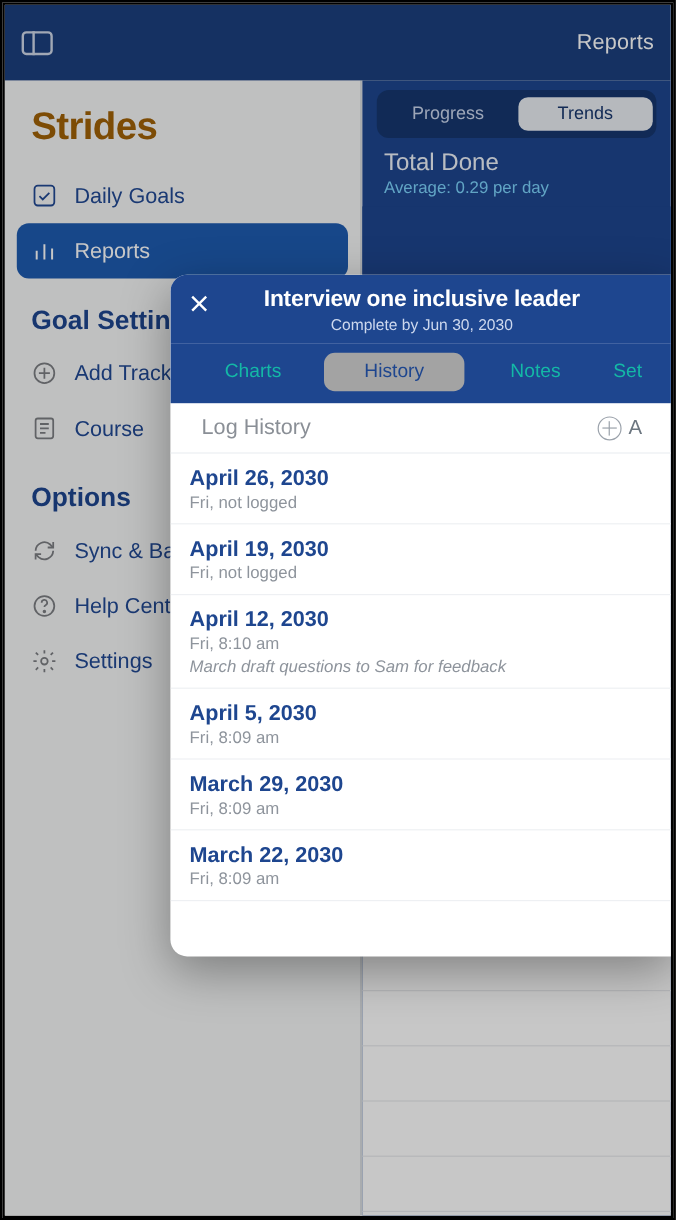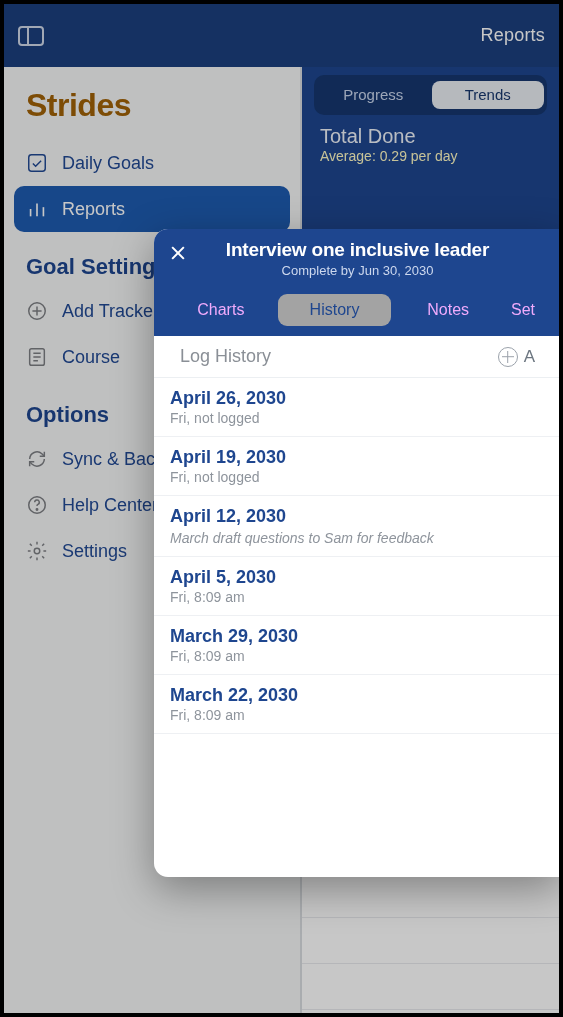--- a/index.html
+++ b/index.html
@@ -143,21 +143,21 @@
     .metric {
       padding: 0 18px 8px 18px;
     }
     .metric-title {
       font-size: 20px;
       color: #eef2f9;
       font-weight: 400;
     }
     .metric-sub {
       font-size: 14px;
-      color: #fef9c3;
+      color: #7dd3fc;
     }
     .chart-area {
       flex-grow: 1;
       background: #1e468f;
       position: relative;
     }
     .chart-area .bar-stub {
       position: absolute;
       left: 86px;
       top: 62px;
@@ -184,28 +184,27 @@
       background: rgba(0,0,0,0.22);
       pointer-events: none;
     }
 
     
     .sheet {
       position: absolute;
       left: 138px;
       right: -2px;
       top: 225px;
-      height: 648px;
+      height: 568px;
       background: #fff;
       border-radius: 14px 0 0 14px;
       overflow: hidden;
       box-shadow: 0 12px 40px rgba(0,0,0,0.35);
       display: flex;
       flex-direction: column;
-      margin-left: 12px;
     }
     .sheet-header {
       background: #1e468f;
       color: #fff;
       padding: 10px 14px 8px 14px;
       position: relative;
     }
     .sheet-close {
       position: absolute;
       left: 14px; top: 14px;
@@ -229,21 +228,21 @@
     .sheet-tabs {
       background: #1e468f;
       display: flex;
       padding: 8px 10px 10px 10px;
       gap: 0;
     }
     .sheet-tabs .tab {
       flex: 1;
       text-align: center;
       font-size: 16px;
-      color: #f0abfc;
+      color: #14b8a6;
       padding: 7px 0;
       border-radius: 9px;
     }
     .sheet-tabs .tab.active {
       background: #a3a3a3;
       color: #1e468f;
       font-weight: 500;
     }
     .sheet-tabs .tab.cut {
       flex: 0 0 46px;
@@ -453,20 +452,21 @@
         <div class="log-item">
           <div class="log-date">April 26, 2030</div>
           <div class="log-sub">Fri, not logged</div>
         </div>
         <div class="log-item">
           <div class="log-date">April 19, 2030</div>
           <div class="log-sub">Fri, not logged</div>
         </div>
         <div class="log-item">
           <div class="log-date">April 12, 2030</div>
+          <div class="log-sub">Fri, 8:10 am</div>
           <div class="log-note">March draft questions to Sam for feedback</div>
         </div>
         <div class="log-item">
           <div class="log-date">April 5, 2030</div>
           <div class="log-sub">Fri, 8:09 am</div>
         </div>
         <div class="log-item">
           <div class="log-date">March 29, 2030</div>
           <div class="log-sub">Fri, 8:09 am</div>
         </div>

